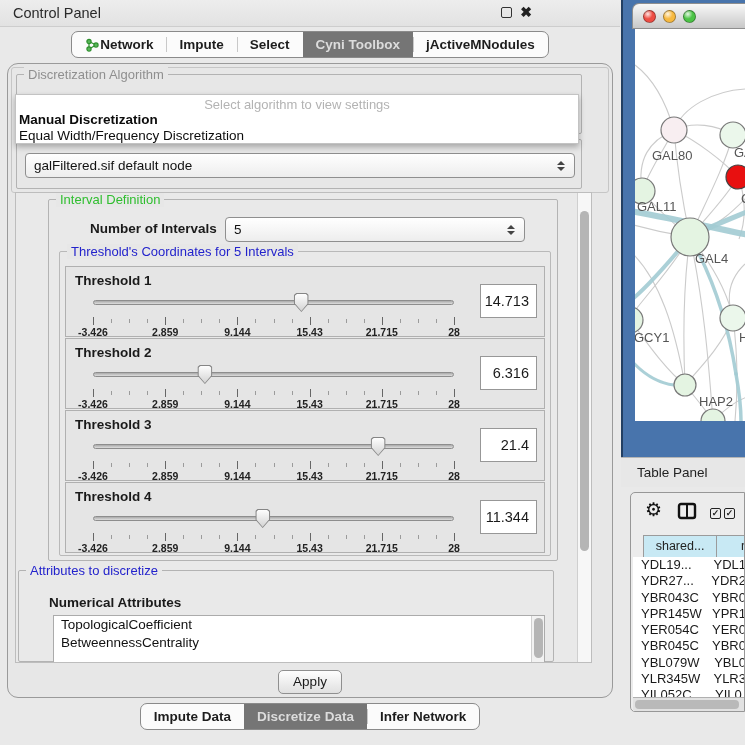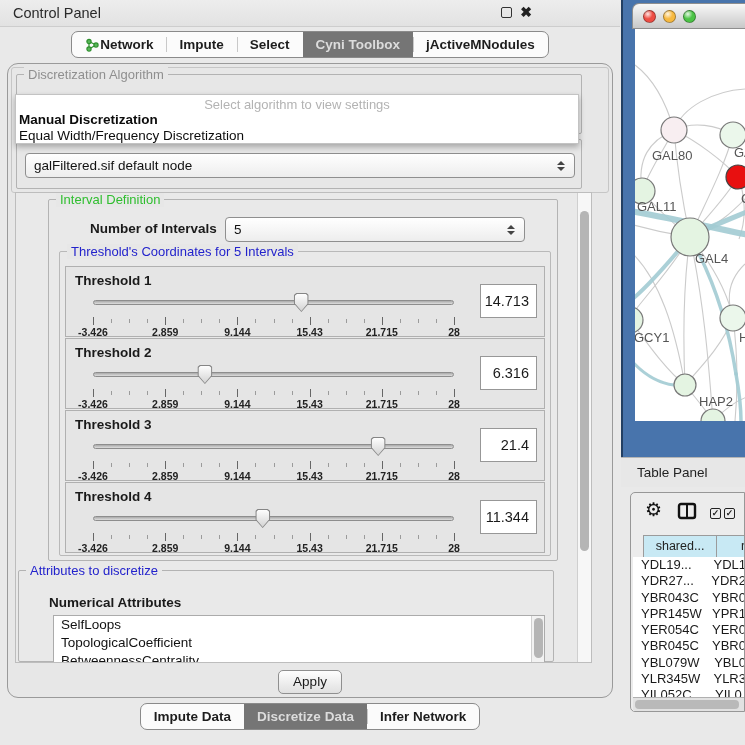--- a/index.html
+++ b/index.html
@@ -384,21 +384,20 @@
             </div>
           </div>
       </div>
     </div>
 
     <div class="group" id="attr-group">
       <span class="group-title gt-blue">Attributes to discretize</span>
       <span id="attr-list-title">Numerical Attributes</span>
       <div id="attr-list">
         <div id="attr-items">
-            <div class="attr-item">SelfLoops</div>
             <div class="attr-item">TopologicalCoefficient</div>
             <div class="attr-item">BetweennessCentrality</div>
           </div>
         <div class="vscroll" id="attr-vscroll">
           <div class="thumb" id="attr-vthumb"></div>
         </div>
       </div>
     </div>
 
     <div class="vscroll">

